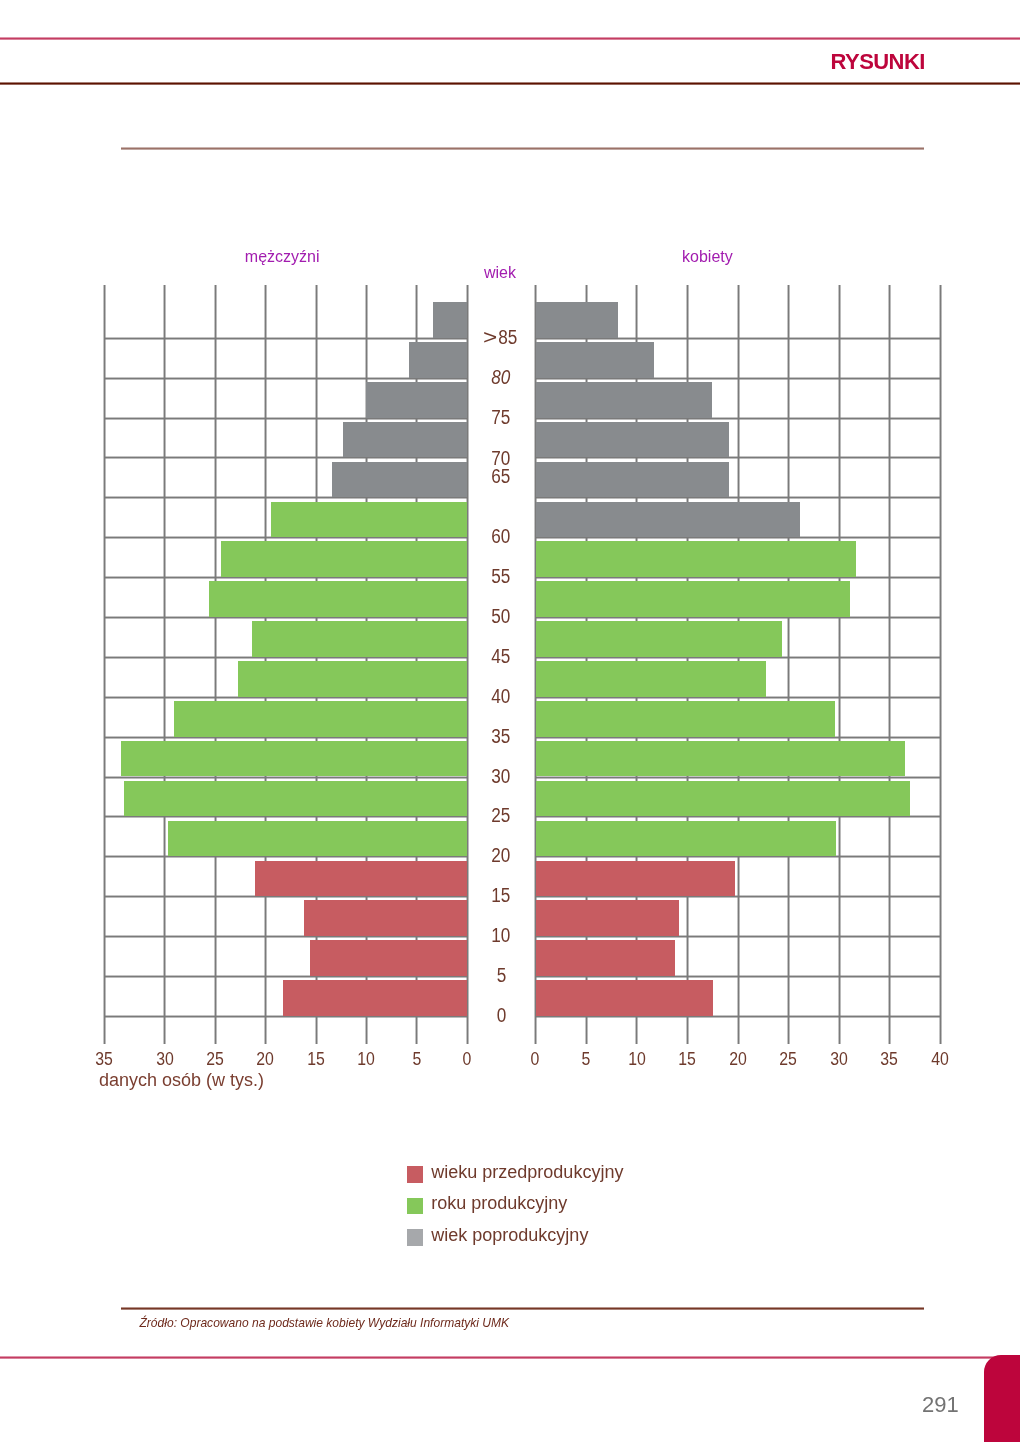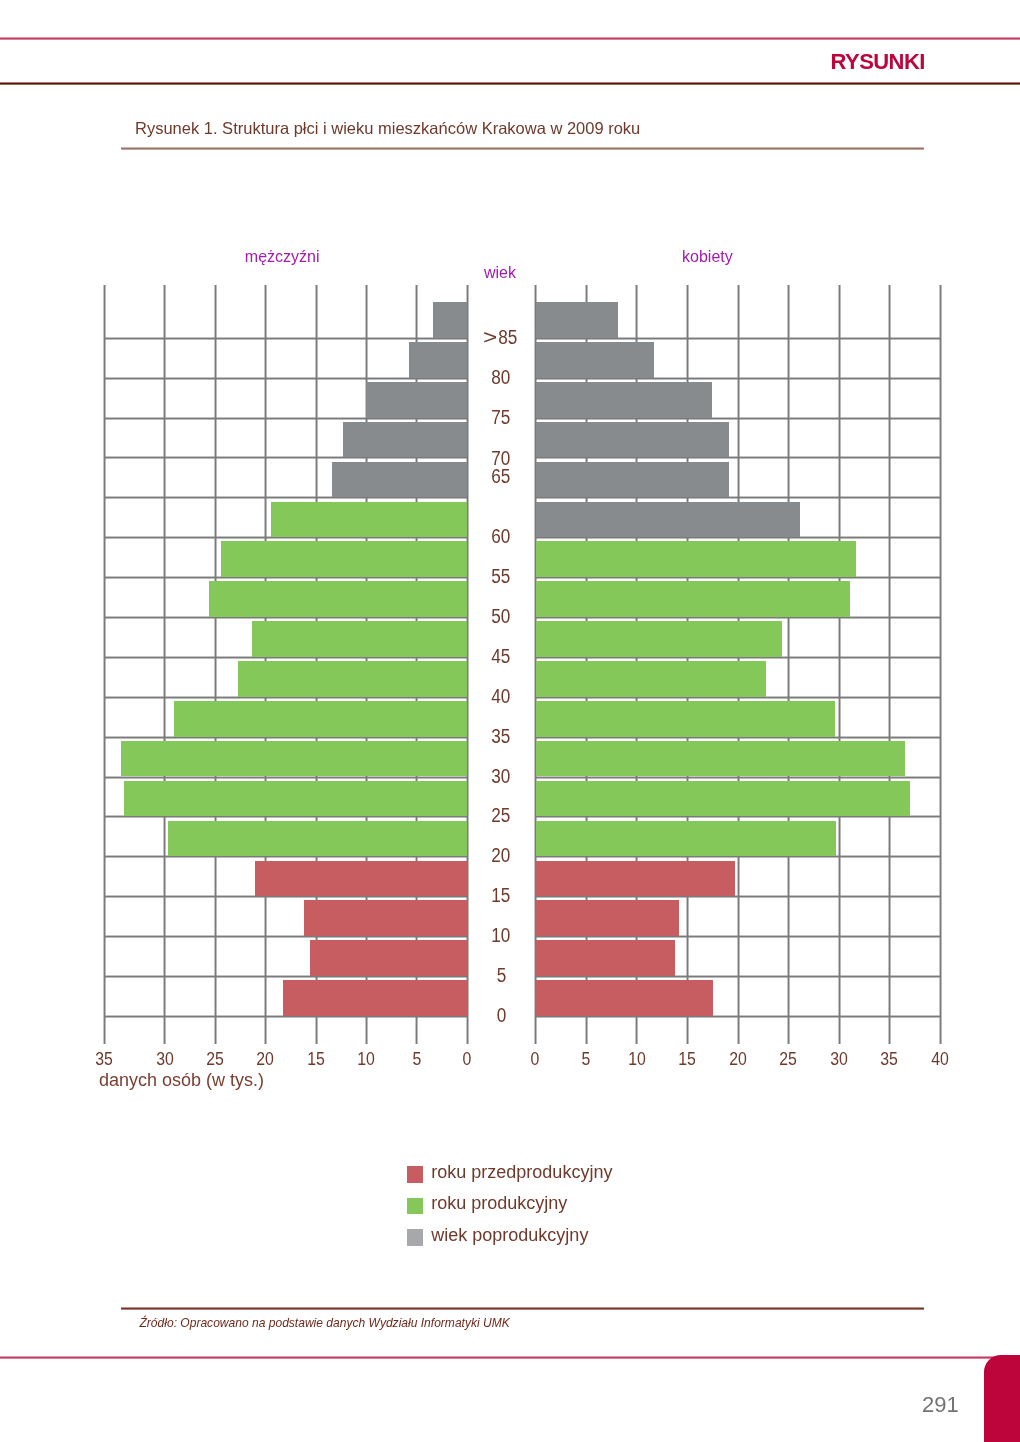--- a/index.html
+++ b/index.html
@@ -35,21 +35,20 @@
   .legend-tx{position:absolute;font-size:18px;color:#6e3a2c;}
 </style>
 </head>
 <body>
 
 <div class="page">
   <div id="hdr-rule-top" class="rule"></div>
   <div id="hdr-title">RYSUNKI</div>
   <div id="hdr-rule-bot" class="rule"></div>
 
-  <div id="fig-title">Rysunek 1. Struktura płci i wieku mieszkańców Krakowa w 2009 roku</div>
   <div id="fig-rule"></div>
 
   <div id="chart">
       <div class="gl gl-v" style="left: 103.1px; top: 284.9px; width: 3px; height: 730.9px;"></div>
       <div class="gl gl-v" style="left: 163.4px; top: 284.9px; width: 3px; height: 730.9px;"></div>
       <div class="gl gl-v" style="left: 213.8px; top: 284.9px; width: 3px; height: 730.9px;"></div>
       <div class="gl gl-v" style="left: 264.2px; top: 284.9px; width: 3px; height: 730.9px;"></div>
       <div class="gl gl-v" style="left: 314.6px; top: 284.9px; width: 3px; height: 730.9px;"></div>
       <div class="gl gl-v" style="left: 365px; top: 284.9px; width: 3px; height: 730.9px;"></div>
       <div class="gl gl-v" style="left: 415.4px; top: 284.9px; width: 3px; height: 730.9px;"></div>
@@ -146,21 +145,21 @@
       <div class="bar" style="left: 535.5px; top: 820.671px; width: 300.341px; height: 35.6px; background: rgb(133, 200, 90);"></div>
       <div class="bar" style="left: 255.32px; top: 860.553px; width: 211.68px; height: 35.6px; background: rgb(199, 92, 97);"></div>
       <div class="bar" style="left: 535.5px; top: 860.553px; width: 199.216px; height: 35.6px; background: rgb(199, 92, 97);"></div>
       <div class="bar" style="left: 303.704px; top: 900.435px; width: 163.296px; height: 35.6px; background: rgb(199, 92, 97);"></div>
       <div class="bar" style="left: 535.5px; top: 900.435px; width: 143.597px; height: 35.6px; background: rgb(199, 92, 97);"></div>
       <div class="bar" style="left: 309.752px; top: 940.318px; width: 157.248px; height: 35.6px; background: rgb(199, 92, 97);"></div>
       <div class="bar" style="left: 535.5px; top: 940.318px; width: 139.553px; height: 35.6px; background: rgb(199, 92, 97);"></div>
       <div class="bar" style="left: 282.536px; top: 980.2px; width: 184.464px; height: 35.6px; background: rgb(199, 92, 97);"></div>
       <div class="bar" style="left: 535.5px; top: 980.2px; width: 177.98px; height: 35.6px; background: rgb(199, 92, 97);"></div>
       <div class="agelabel" style="left: 466.25px; top: 325.8px;"><span><i>&gt;</i><b>85</b></span></div>
-      <div class="agelabel" style="left: 466.25px; top: 365.682px;"><span>80</span></div>
+      <div class="agelabel" style="left: 466.25px; top: 365.682px; font-style: italic;"><span>80</span></div>
       <div class="agelabel" style="left: 466.25px; top: 405.565px;"><span>75</span></div>
       <div class="agelabel" style="left: 466.25px; top: 447px;"><span>70</span></div>
       <div class="agelabel" style="left: 466.25px; top: 465px;"><span>65</span></div>
       <div class="agelabel" style="left: 466.25px; top: 525.212px;"><span>60</span></div>
       <div class="agelabel" style="left: 466.25px; top: 565.094px;"><span>55</span></div>
       <div class="agelabel" style="left: 466.25px; top: 604.976px;"><span>50</span></div>
       <div class="agelabel" style="left: 466.25px; top: 644.859px;"><span>45</span></div>
       <div class="agelabel" style="left: 466.25px; top: 684.741px;"><span>40</span></div>
       <div class="agelabel" style="left: 466.25px; top: 724.624px;"><span>35</span></div>
       <div class="agelabel" style="left: 466.25px; top: 764.506px;"><span>30</span></div>
@@ -185,25 +184,25 @@
       <div class="axlabel" style="left: 712.75px; top: 1049px; width: 50px;"><span>20</span></div>
       <div class="axlabel" style="left: 763.312px; top: 1049px; width: 50px;"><span>25</span></div>
       <div class="axlabel" style="left: 813.875px; top: 1049px; width: 50px;"><span>30</span></div>
       <div class="axlabel" style="left: 864.438px; top: 1049px; width: 50px;"><span>35</span></div>
       <div class="axlabel" style="left: 915px; top: 1049px; width: 50px;"><span>40</span></div>
       <div class="hdrlabel" style="left: 202.2px; top: 248.4px; width: 160px;">mężczyźni</div>
       <div class="hdrlabel" style="left: 420px; top: 264px; width: 160px;">wiek</div>
       <div class="hdrlabel" style="left: 627.4px; top: 248.4px; width: 160px;">kobiety</div>
       <div id="xaxis-caption">danych osób (w tys.)</div>
       <div class="legend-sw" style="left: 406.7px; top: 1166px; background: rgb(199, 92, 97);"></div>
-      <div class="legend-tx" style="left: 431.3px; top: 1161.5px;">roku przedprodukcyjny</div>
+      <div class="legend-tx" style="left: 431.3px; top: 1161.5px;">wieku przedprodukcyjny</div>
       <div class="legend-sw" style="left: 406.7px; top: 1197.6px; background: rgb(133, 200, 90);"></div>
       <div class="legend-tx" style="left: 431.3px; top: 1193.1px;">roku produkcyjny</div>
       <div class="legend-sw" style="left: 406.7px; top: 1229.2px; background: rgb(166, 168, 171);"></div>
       <div class="legend-tx" style="left: 431.3px; top: 1224.7px;">wiek poprodukcyjny</div>
     </div>
 
   <div id="src-rule"></div>
-  <div id="src-text">Źródło: Opracowano na podstawie danych Wydziału Informatyki UMK</div>
+  <div id="src-text">Źródło: Opracowano na podstawie kobiety Wydziału Informatyki UMK</div>
   <div id="foot-rule" class="rule"></div>
   <div id="page-no">291</div>
   <div id="tab"></div>
 </div>
 
 </body></html>

